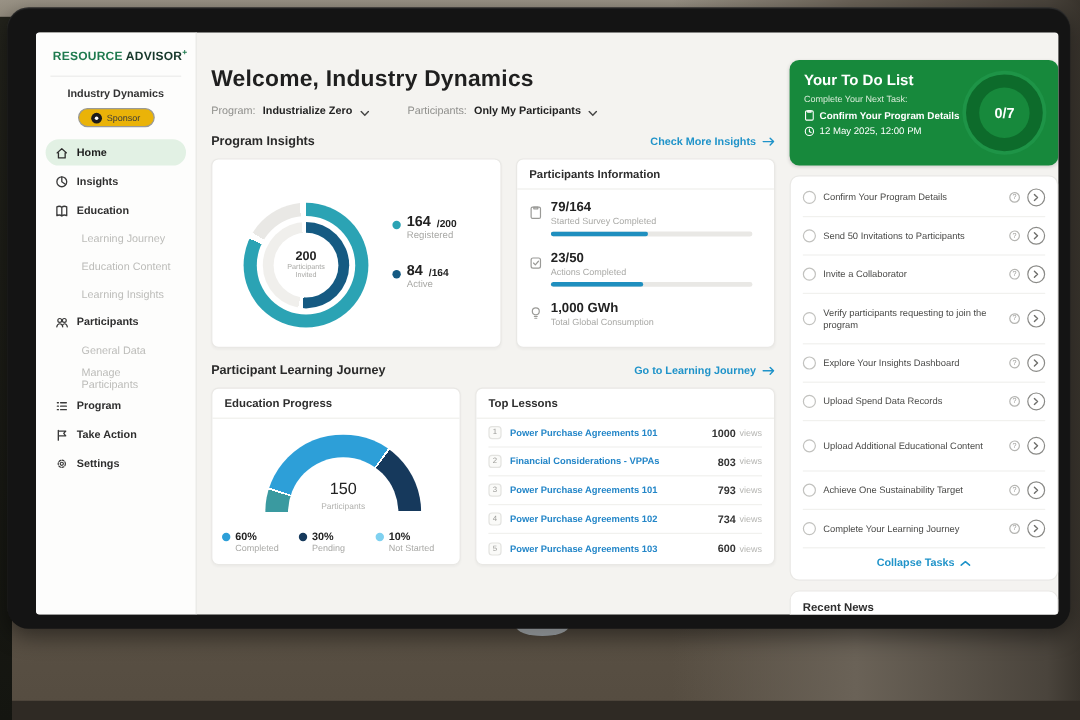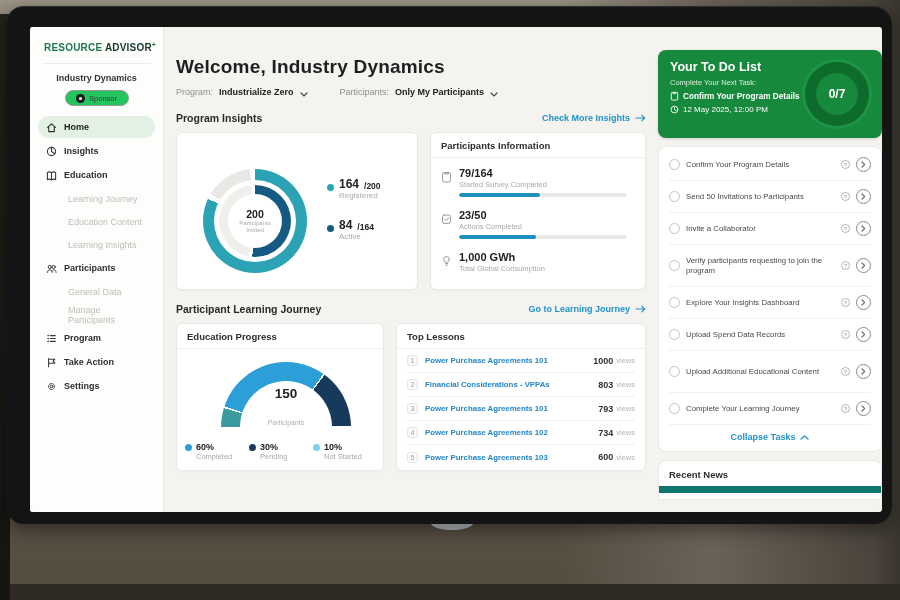--- a/index.html
+++ b/index.html
@@ -16,21 +16,21 @@
   
   .monitor { left:6px; top:6px; width:886px; height:518px; background:#141414; border-radius:18px; box-shadow:0 6px 18px rgba(0,0,0,.45), inset 0 1px 1px rgba(255,255,255,.12); }
   .screen { left:24px; top:21px; width:852px; height:485px; background:#f4f3f0; border-radius:3px; overflow:hidden; }
 
   
   .sidebar { left:0; top:0; width:134px; height:485px; background:#fdfdfc; border-right:1px solid #e7e7e4; }
   .logo { margin:14px 0 0 14px; font-size:10px; font-weight:bold; letter-spacing:.2px; }
   .logo .g1 { color:#1e7a4e; } .logo .g2 { color:#17382b; } .logo sup { color:#1e7a4e; font-size:7px; }
   .logo-div { margin:10px 12px 0 12px; border-top:1px solid #ececea; }
   .org { margin-top:9px; text-align:center; font-size:9px; font-weight:bold; color:#333; }
-  .sponsor { margin:7px auto 0 auto; width:64px; height:16px; border:1px solid #9a9a96; border-radius:9px; display:flex; align-items:center; justify-content:center; gap:4px; font-size:7.5px; color:#3a3a3a; background:#22c55e; }
+  .sponsor { margin:7px auto 0 auto; width:64px; height:16px; border:1px solid #9a9a96; border-radius:9px; display:flex; align-items:center; justify-content:center; gap:4px; font-size:7.5px; color:#3a3a3a; background:#eab308; }
   .sp-ic { width:9px; height:9px; border-radius:50%; background:#1b1b1b; display:inline-block; position:relative; }
   .sp-ic::after { content:""; position:absolute; left:3px; top:3px; width:3px; height:3px; border-radius:50%; background:#fff; }
   .nav { margin-top:10px; }
   .nav-item { display:flex; align-items:center; gap:7px; height:22px; margin:2px 8px; padding:0 8px; border-radius:11px; font-size:9px; font-weight:bold; color:#2e2e2e; cursor:pointer; }
   .nav-item.active { background:#e2f1e4; color:#1c1c1c; }
   .nav-item.sub { font-weight:normal; color:#bcbcb9; padding-left:30px; height:21px; }
   .nav-item svg { flex:0 0 auto; }
 
   
   .main { left:146px; top:0; width:470px; height:485px; }
@@ -70,21 +70,21 @@
   .stat .v { font-size:11px; font-weight:bold; color:#222; }
   .stat .l { font-size:7.5px; color:#a9a9a6; margin-top:1px; }
   .bar { margin-top:4px; width:168px; height:3.5px; border-radius:2px; background:#e9e8e5; overflow:hidden; }
   .bar-fill { height:100%; border-radius:2px; background:#1f8fbf; }
 
   
   .card-c { width:208px; height:148px; position:relative; }
   .gauge-wrap { position:absolute; left:44px; top:38px; width:130px; height:66px; overflow:hidden; }
   .gauge { position:absolute; left:0; top:0; width:130px; height:130px; border-radius:50%; }
   .gauge::before { content:""; position:absolute; inset:19px; border-radius:50%; background:#fff; }
-  .g-val { position:absolute; left:0; bottom:27px; width:100%; text-align:center; font-size:13.5px; font-weight:bold; color:#222; }
+  .g-val { position:absolute; left:0; bottom:13px; width:100%; text-align:center; font-size:13.5px; font-weight:normal; color:#222; }
   .g-lab { position:absolute; left:0; bottom:2px; width:100%; text-align:center; font-size:7px; color:#b0b0ad; }
   .glegend { position:absolute; left:8px; bottom:9px; width:192px; display:flex; }
   .gleg { flex:1; }
   .gleg .t { display:flex; align-items:center; gap:4px; font-size:9px; font-weight:bold; color:#222; }
   .gleg .b { margin-left:11px; font-size:7.5px; color:#a9a9a6; }
 
   
   .card-d { width:250px; height:148px; position:relative; }
   .lesson { display:flex; align-items:center; height:24px; margin:0 10px; border-bottom:1px solid #f1f1ee; }
   .lesson:last-child { border-bottom:none; }
@@ -469,20 +469,30 @@
         <span class="lab">Upload Additional Educational Content</span>
         <span class="info">?</span>
         <span class="gobtn">
               <svg width="5" height="7" viewBox="0 0 5 7" fill="none" stroke="#6f6f6c" stroke-width="1.2" stroke-linecap="round" stroke-linejoin="round">
                 <path d="M1 1l2.6 2.5L1 6"></path>
               </svg>
             </span>
       </div>
       <div class="task">
         <span class="chk"></span>
+        <span class="lab">Achieve One Sustainability Target</span>
+        <span class="info">?</span>
+        <span class="gobtn">
+              <svg width="5" height="7" viewBox="0 0 5 7" fill="none" stroke="#6f6f6c" stroke-width="1.2" stroke-linecap="round" stroke-linejoin="round">
+                <path d="M1 1l2.6 2.5L1 6"></path>
+              </svg>
+            </span>
+      </div>
+      <div class="task">
+        <span class="chk"></span>
         <span class="lab">Complete Your Learning Journey</span>
         <span class="info">?</span>
         <span class="gobtn">
               <svg width="5" height="7" viewBox="0 0 5 7" fill="none" stroke="#6f6f6c" stroke-width="1.2" stroke-linecap="round" stroke-linejoin="round">
                 <path d="M1 1l2.6 2.5L1 6"></path>
               </svg>
             </span>
       </div>
       <div class="collapse">
         <span>Collapse Tasks</span>

